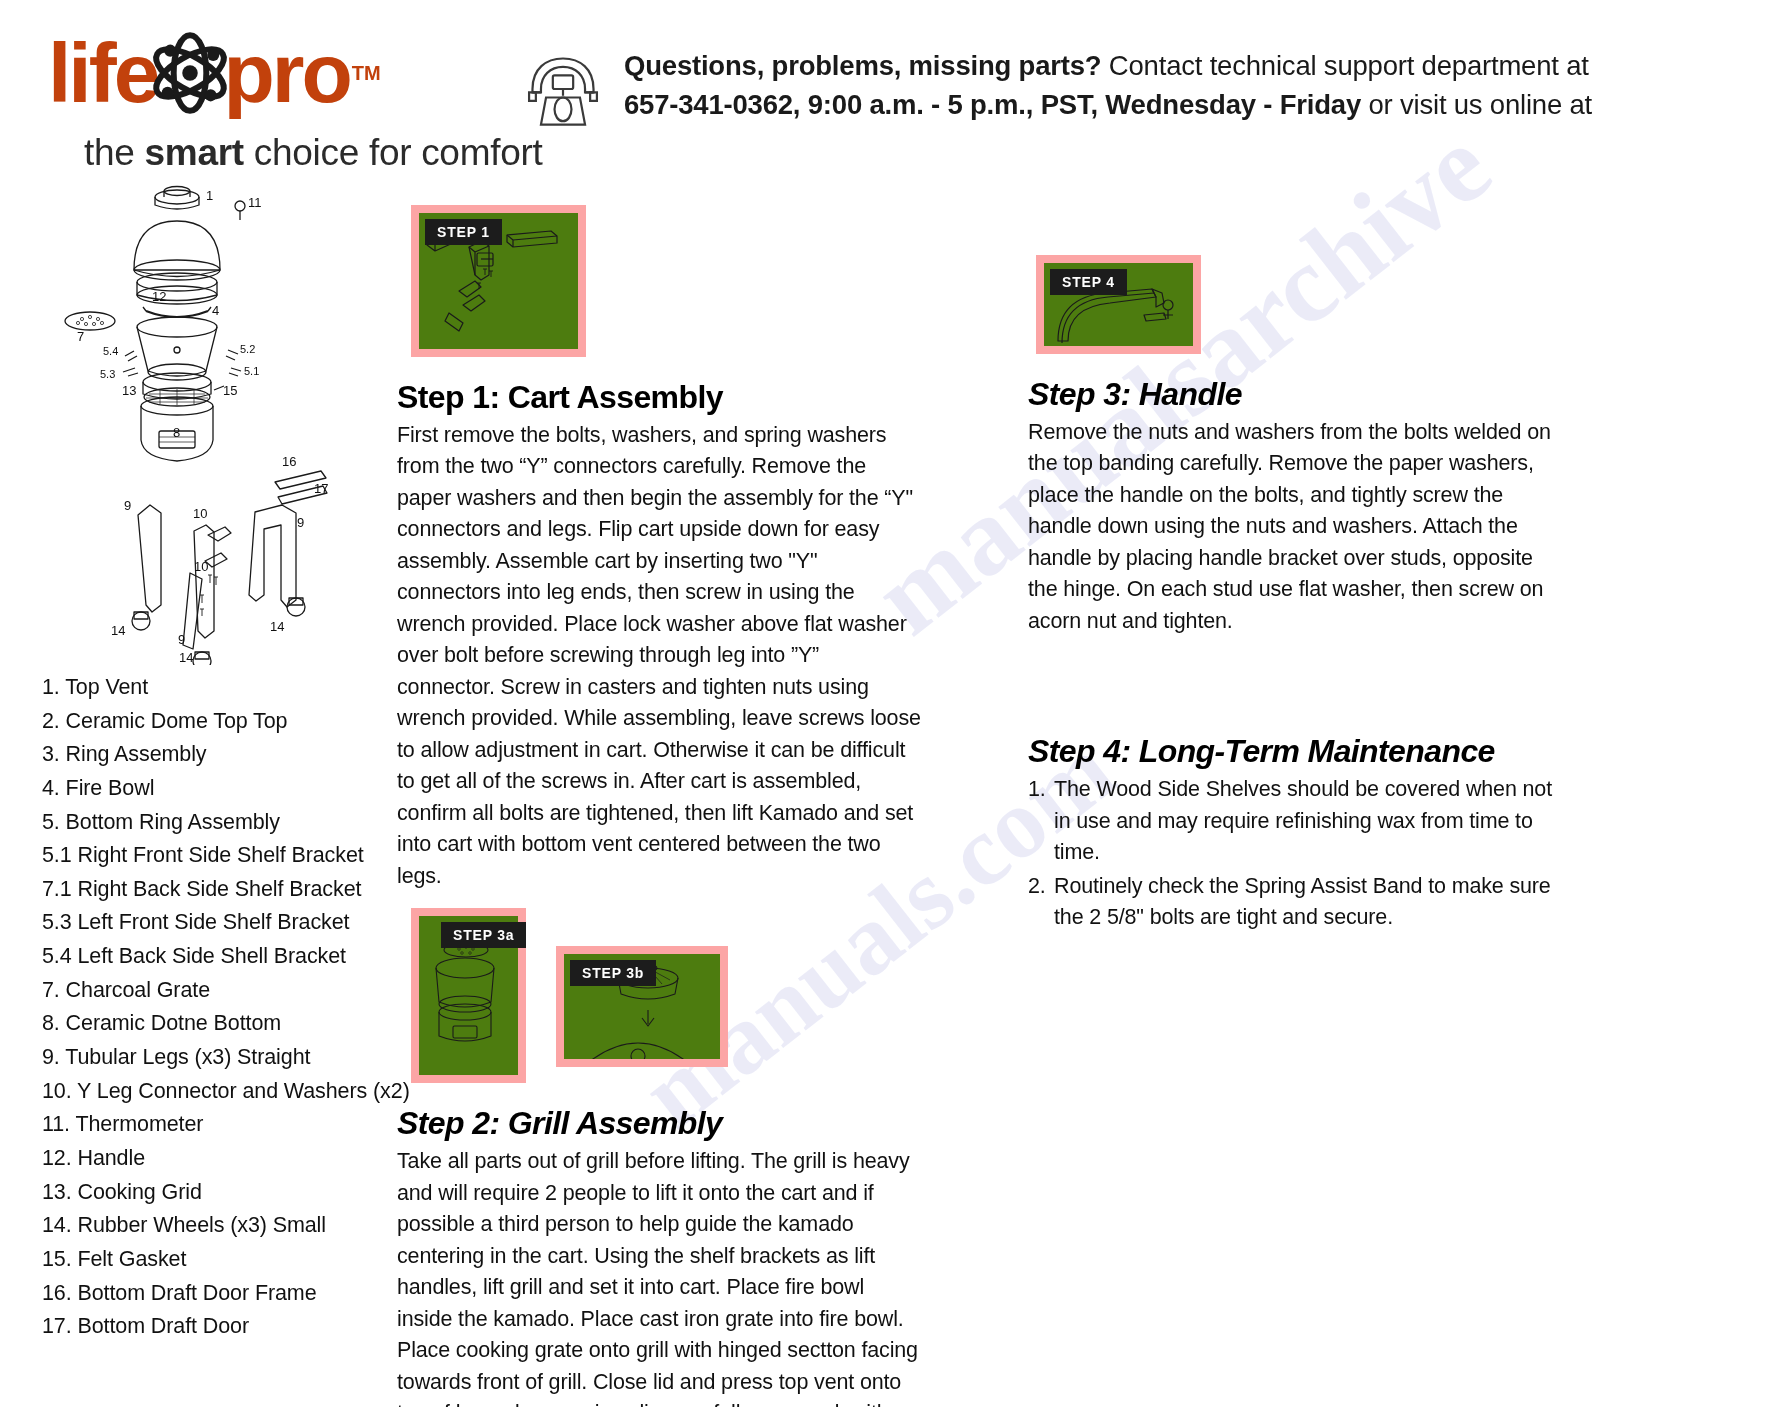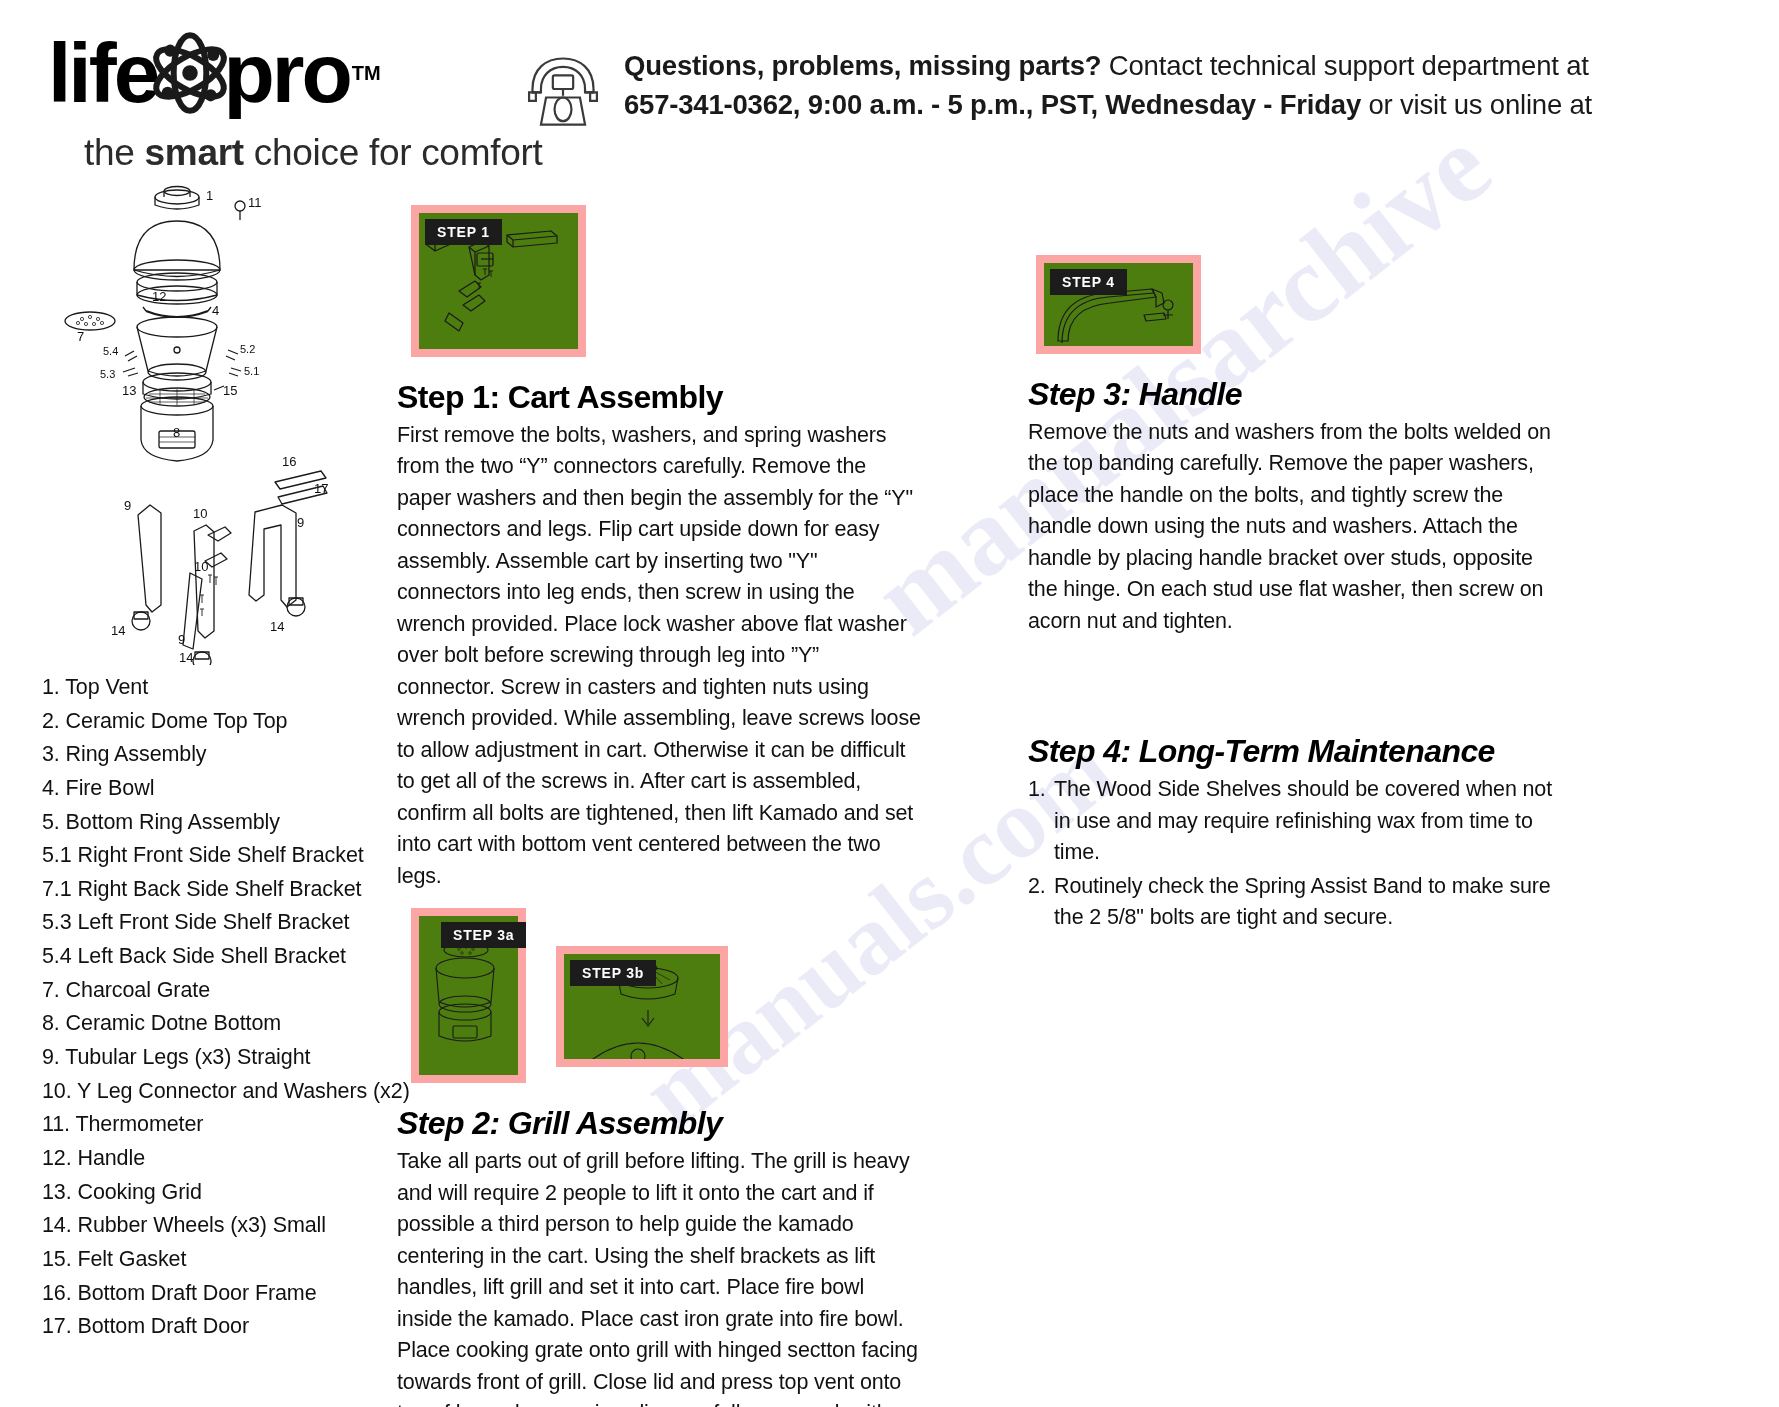--- a/index.html
+++ b/index.html
@@ -29,21 +29,21 @@
     width: 520px;
   }
   .logo-wordmark {
     position: relative;
     height: 86px;
     display: flex;
     align-items: center;
     font-weight: bold;
     font-size: 84px;
     letter-spacing: -3px;
-    color: #000000;
+    color: #c2410c;
     line-height: 1;
   }
   .logo-word-life { margin-left: 6px; }
   .logo-atom {
     position: relative;
     width: 86px;
     height: 86px;
     margin: 0 -6px 0 -10px;
     display: inline-block;
     vertical-align: middle;

